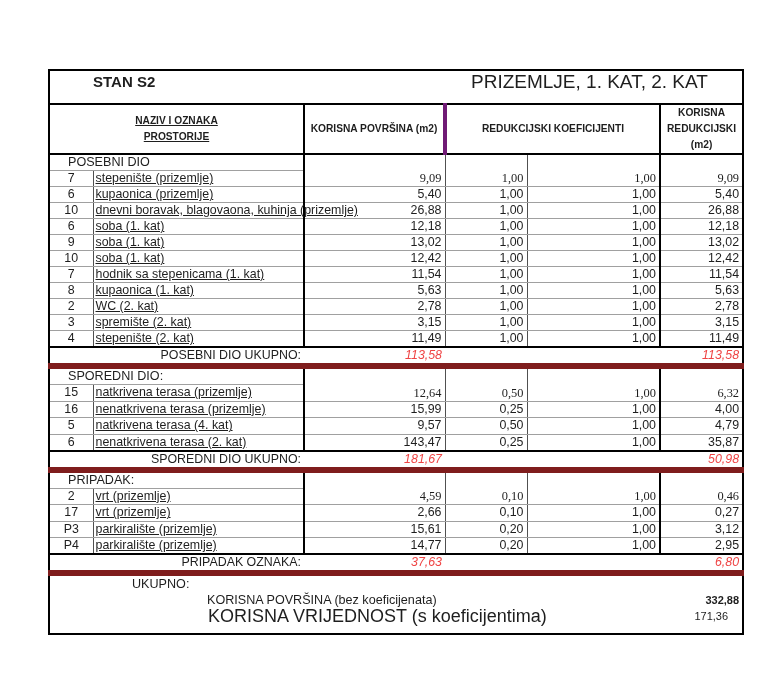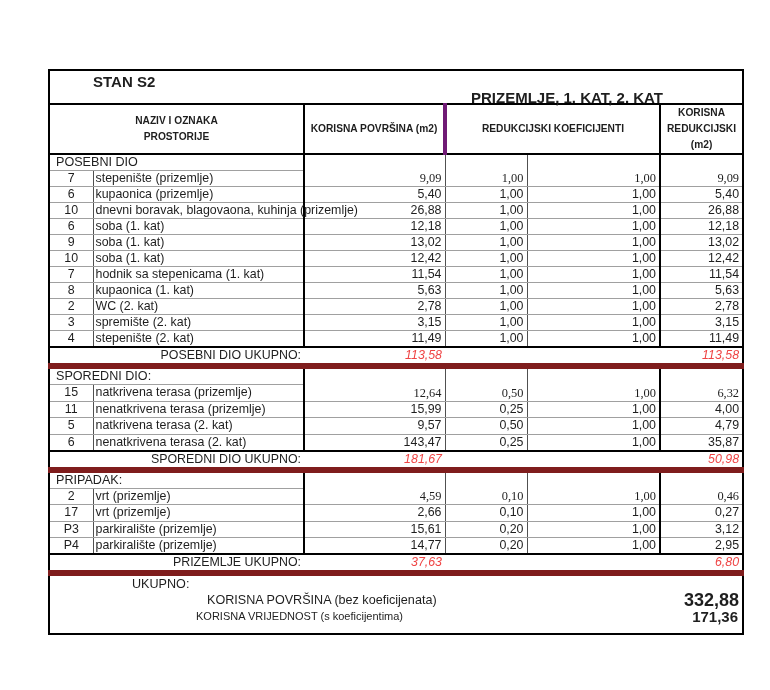--- a/index.html
+++ b/index.html
@@ -6,42 +6,42 @@
   body { width: 770px; height: 690px; position: relative; overflow: hidden;
          font-family: "Liberation Sans", sans-serif; color: #1e1e1e; }
   .sheet { position: absolute; left: 48px; top: 69px; width: 694px;
            border-collapse: collapse; table-layout: fixed; border: 2px solid #000; }
   .sheet td { padding: 0 2px; font-size: 12.4px; line-height: 15px; white-space: nowrap;
               border-bottom: 1px solid #a0a0a0; border-right: 1px solid #505050;
               overflow: visible; vertical-align: middle; box-sizing: border-box; }
   .sheet tr.item td { height: 16px; }
   .sheet tr.item.s td { height: 16.5px; }
   .c-id { text-align: center; }
-  .c-name { border-right: 2px solid #000 !important; }
+  .c-name { border-right: 2px solid #000 !important; text-decoration: underline; }
   .num { text-align: right; padding-right: 3px !important; }
   .c-c2 { border-right: 2px solid #000 !important; margin-left: 24px; }
   .c-val { border-right: none !important; }
   .merged { vertical-align: bottom !important; font-family: Liberation Serif, serif; }
   tr.title td { height: 14px; border-bottom: 2px solid #000; border-right: none; position: relative; padding: 16px; }
   .title-left { position: absolute; left: 43px; top: 3px; font-weight: bold; font-size: 15px; }
-  .title-right { position: absolute; left: 421px; top: 19px; font-weight: bold; font-size: 15px; }
+  .title-right { position: absolute; left: 421px; top: 3px; font-weight: normal; font-size: 19px; }
   tr.head td { height: 50px; border-bottom: 2px solid #000; text-align: center;
                font-weight: bold; font-size: 10.2px; line-height: 16px; white-space: normal; }
   tr.head .h-area { border-right: 4px solid #701a75; }
-  tr.sec td.sec-title { height: 15px; font-size: 12.6px; padding-left: 6px; border-right: 2px solid #000; }
+  tr.sec td.sec-title { height: 15px; font-size: 12.6px; padding-left: 18px; border-right: 2px solid #000; }
   tr.sub td { height: 17px; border-top: 2px solid #000; border-bottom: 6px solid #7f1d1d;
               border-right: none !important; }
   .sub-label { text-align: right; padding-right: 3px !important; }
   .sub-val { text-align: right; font-style: italic; color: #ef4444; padding-right: 3px !important; }
   tr.total td { height: 61px; border-bottom: none; border-right: none; position: relative; padding: 12px; border-radius: 21px; }
   .t-label { position: absolute; left: 82px; top: 1px; font-size: 12.6px; }
   .t-line1 { position: absolute; left: 149px; top: 17px; font-size: 12.6px; margin-left: 8px; }
-  .t-line2 { position: absolute; left: 146px; top: 33px; font-size: 11px; }
-  .t-val1 { position: absolute; right: 3px; top: 17px; font-size: 18px; font-weight: bold; }
-  .t-val2 { position: absolute; right: 4px; top: 33px; font-size: 15px; font-weight: bold; }
+  .t-line2 { position: absolute; left: 158px; top: 33px; font-size: 18px; }
+  .t-val1 { position: absolute; right: 3px; top: 17px; font-size: 11px; font-weight: bold; }
+  .t-val2 { position: absolute; right: 14px; top: 33px; font-size: 11px; font-weight: normal; }
   .line { display: block; }
 </style>
 </head>
 <body>
 
 <table class="sheet">
   <colgroup>
     <col style="width:44px">
       <col style="width:211px">
       <col style="width:141px">
@@ -174,30 +174,30 @@
       <td rowspan="2" class="num merged">12,64</td>
       <td rowspan="2" class="num merged">0,50</td>
       <td rowspan="2" class="num merged c-c2">1,00</td>
       <td rowspan="2" class="num merged c-val">6,32</td>
     </tr>
     <tr class="item s">
       <td class="c-id">15</td>
       <td class="c-name">natkrivena terasa (prizemlje)</td>
     </tr>
     <tr class="item s">
-      <td class="c-id">11</td>
+      <td class="c-id">16</td>
       <td class="c-name">nenatkrivena terasa (prizemlje)</td>
       <td class="num">15,99</td>
       <td class="num">0,25</td>
       <td class="num c-c2">1,00</td>
       <td class="num c-val">4,00</td>
     </tr>
     <tr class="item s">
       <td class="c-id">5</td>
-      <td class="c-name">natkrivena terasa (2. kat)</td>
+      <td class="c-name">natkrivena terasa (4. kat)</td>
       <td class="num">9,57</td>
       <td class="num">0,50</td>
       <td class="num c-c2">1,00</td>
       <td class="num c-val">4,79</td>
     </tr>
     <tr class="item s">
       <td class="c-id">6</td>
       <td class="c-name">nenatkrivena terasa (2. kat)</td>
       <td class="num">143,47</td>
       <td class="num">0,25</td>
@@ -239,21 +239,21 @@
     </tr>
     <tr class="item s">
       <td class="c-id">P4</td>
       <td class="c-name">parkiralište (prizemlje)</td>
       <td class="num">14,77</td>
       <td class="num">0,20</td>
       <td class="num c-c2">1,00</td>
       <td class="num c-val">2,95</td>
     </tr>
     <tr class="sub">
-      <td colspan="2" class="sub-label">PRIZEMLJE UKUPNO:</td>
+      <td colspan="2" class="sub-label">PRIPADAK OZNAKA:</td>
       <td class="sub-val">37,63</td>
       <td colspan="3" class="sub-val">6,80</td>
     </tr>
 
     <tr class="total">
       <td colspan="6">
         <span class="t-label">UKUPNO:</span>
         <span class="t-line1">KORISNA POVRŠINA (bez koeficijenata)</span>
         <span class="t-val1">332,88</span>
         <span class="t-line2">KORISNA VRIJEDNOST (s koeficijentima)</span>

